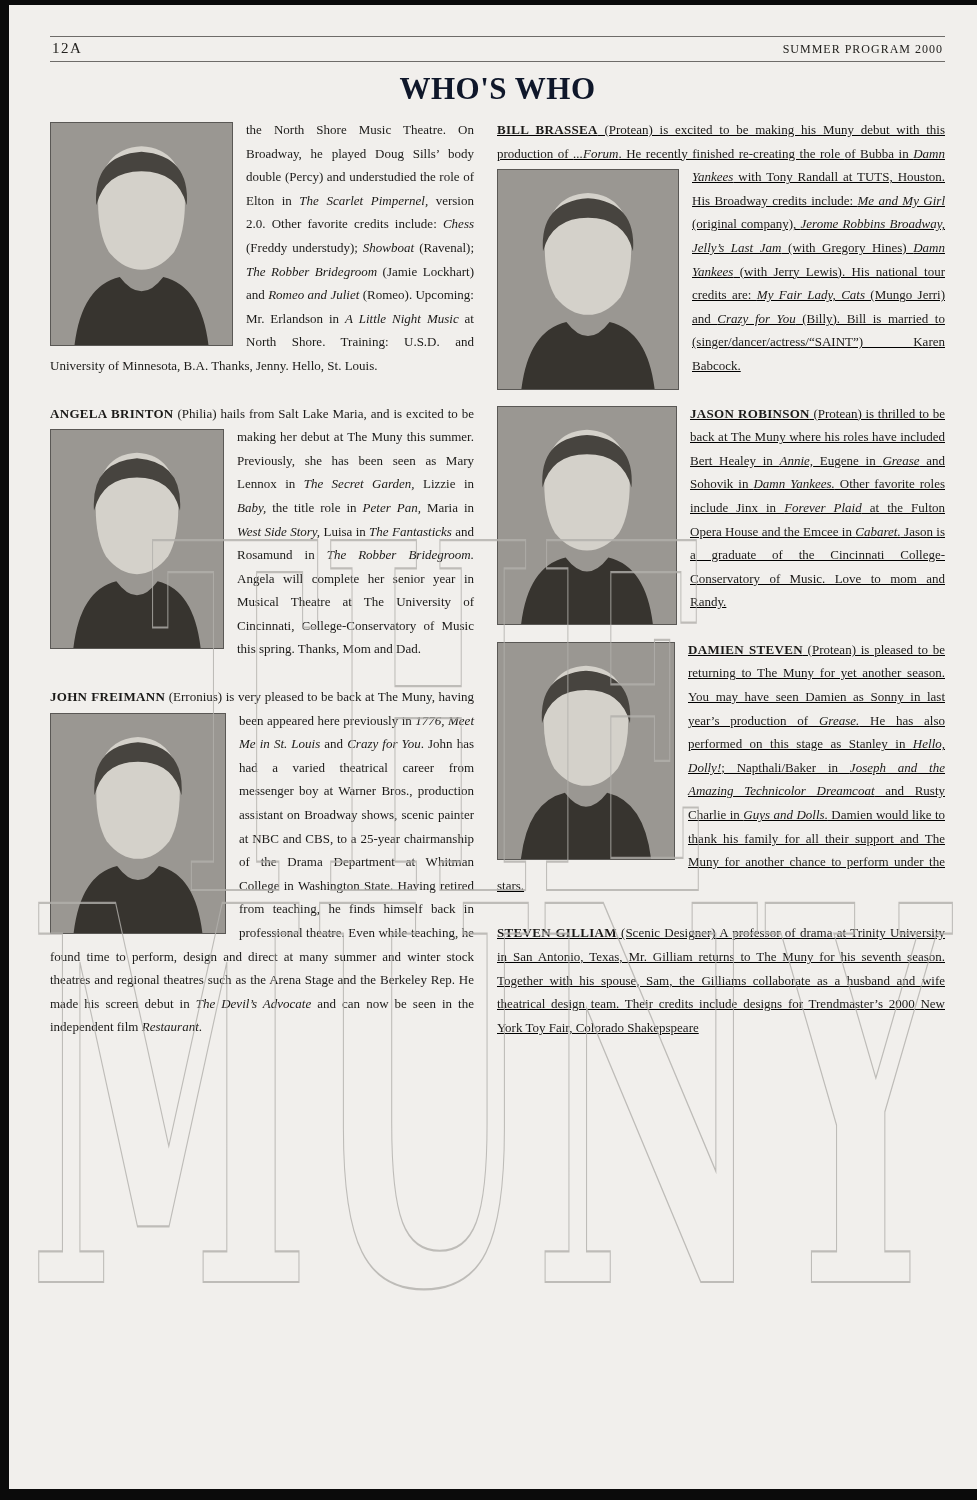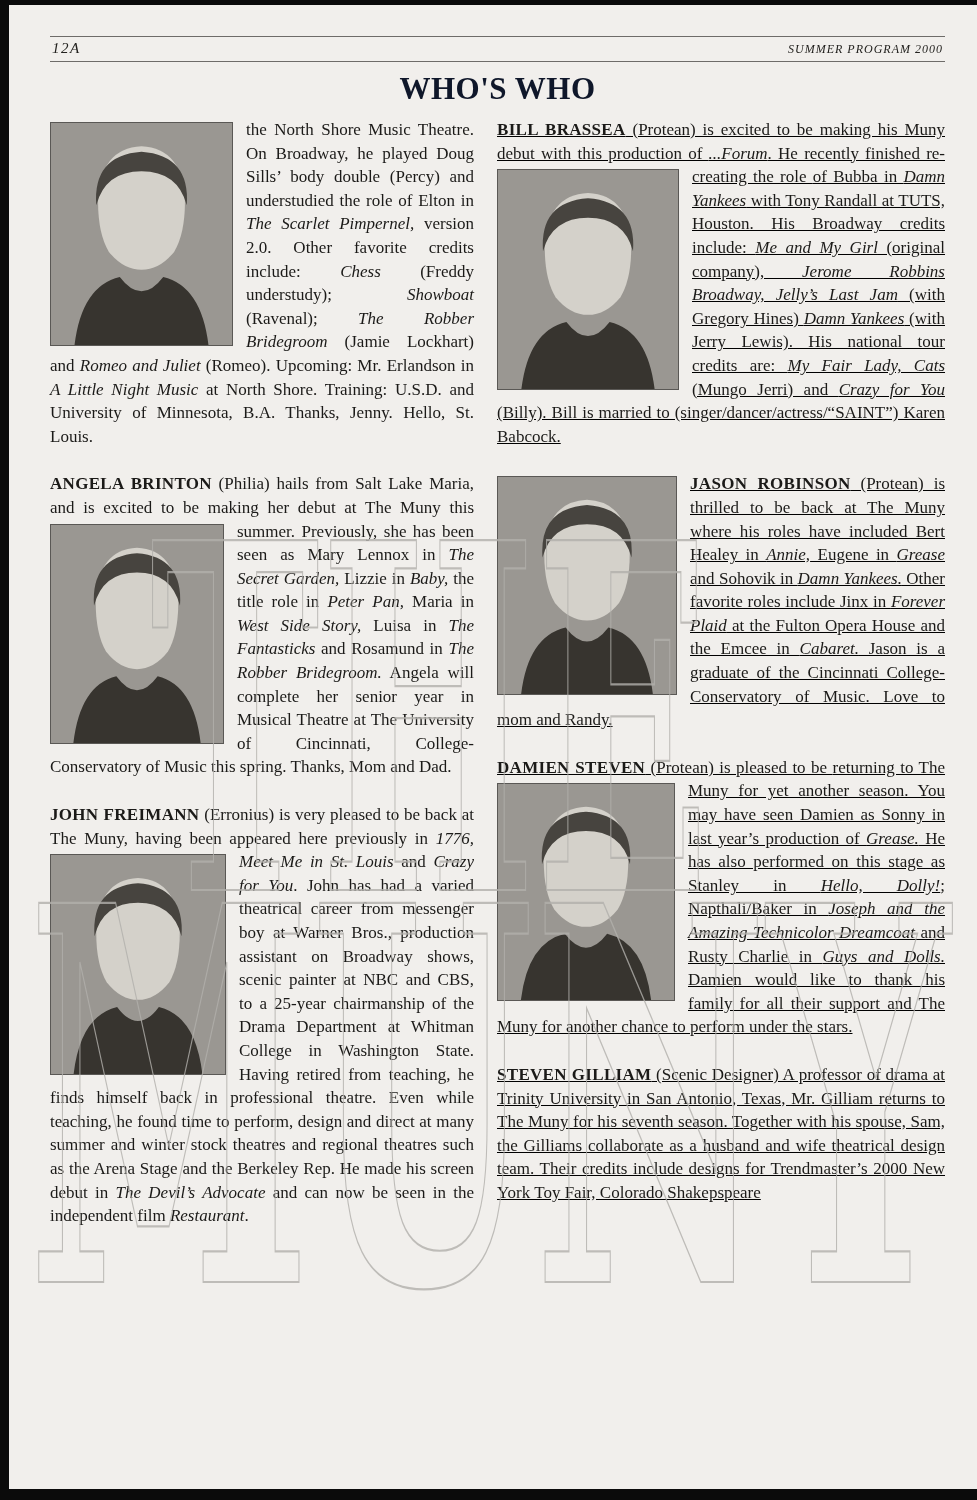--- a/index.html
+++ b/index.html
@@ -7,32 +7,32 @@
   
   .edge{position:absolute;background:#0b0b0b;z-index:20;}
   .edge-left{left:0;top:0;width:9px;height:1500px;}
   .edge-top{left:0;top:0;width:977px;height:5px;}
   .edge-bottom{left:0;top:1489px;width:977px;height:11px;}
 
   .content{position:absolute;left:9px;top:5px;right:0;bottom:11px;padding:31px 32px 0 41px;z-index:1;}
 
   .header{display:flex;justify-content:space-between;align-items:baseline;
           border-top:1px solid #6e6c69;border-bottom:1px solid #6e6c69;
-          padding:3px 2px 4px 2px;color:#23221f;font-style:italic;}
+          padding:3px 2px 4px 2px;color:#23221f;}
   .page-num{font-size:15px;letter-spacing:1.5px;}
   .prog{font-size:12px;letter-spacing:1px;}
 
   h1.title{text-align:center;font-size:31px;font-weight:bold;letter-spacing:.5px;
            margin:9px 0 11px 0;color:#0f172a;}
 
   .columns{display:flex;gap:23px;}
   .col-left{width:424px;flex:none;}
   .col-right{flex:1;min-width:0;text-decoration:underline;}
 
-  .bio{text-align:justify;font-size:17px;line-height:23.6px;color:#1b1a18;
+  .bio{text-align:justify;font-size:13px;line-height:23.6px;color:#1b1a18;
        margin:0 0 24px 0;}
   .bio .b{font-weight:bold;letter-spacing:.3px;}
   .bio .i{font-style:italic;}
 
   .photo{display:block;float:left;margin:4px 13px 5px 0;border:1px solid #5a5855;
          box-sizing:border-box;background:#9a9792;overflow:hidden;}
   .photo svg{display:block;}
 
   svg.watermark{position:absolute;left:0;top:0;z-index:10;pointer-events:none;}
   svg.watermark text{fill:none;stroke:#b2b0ac;stroke-width:2.2px;opacity:.8;

